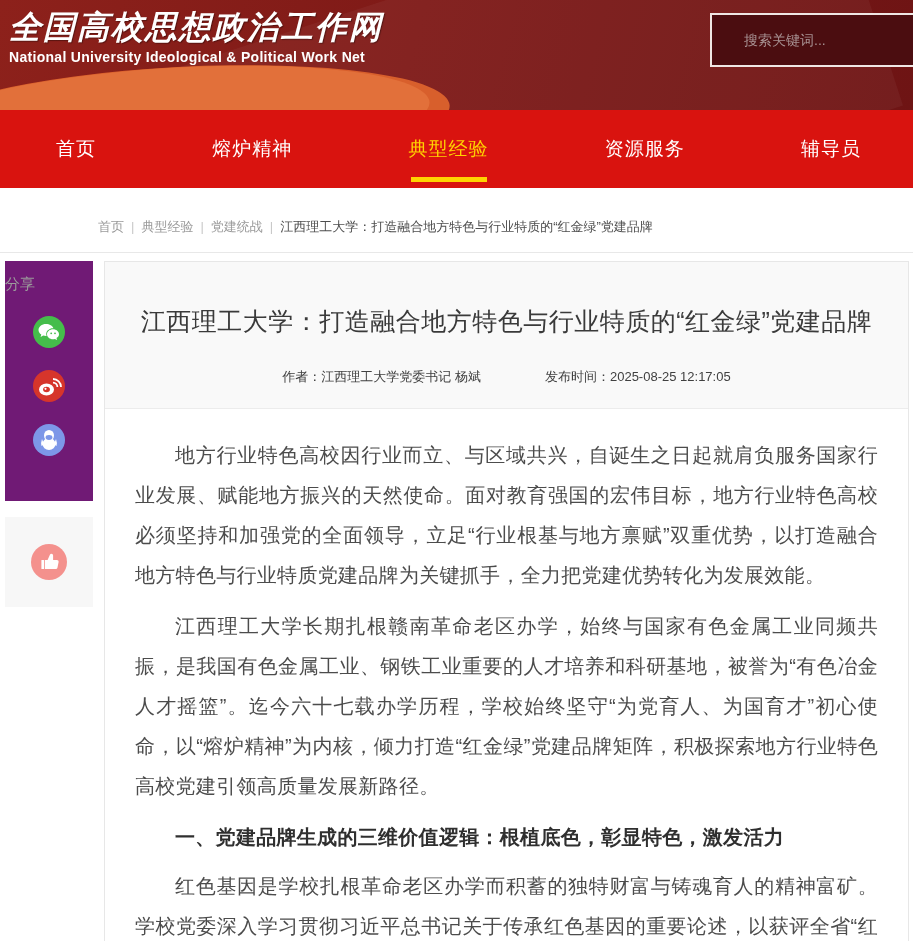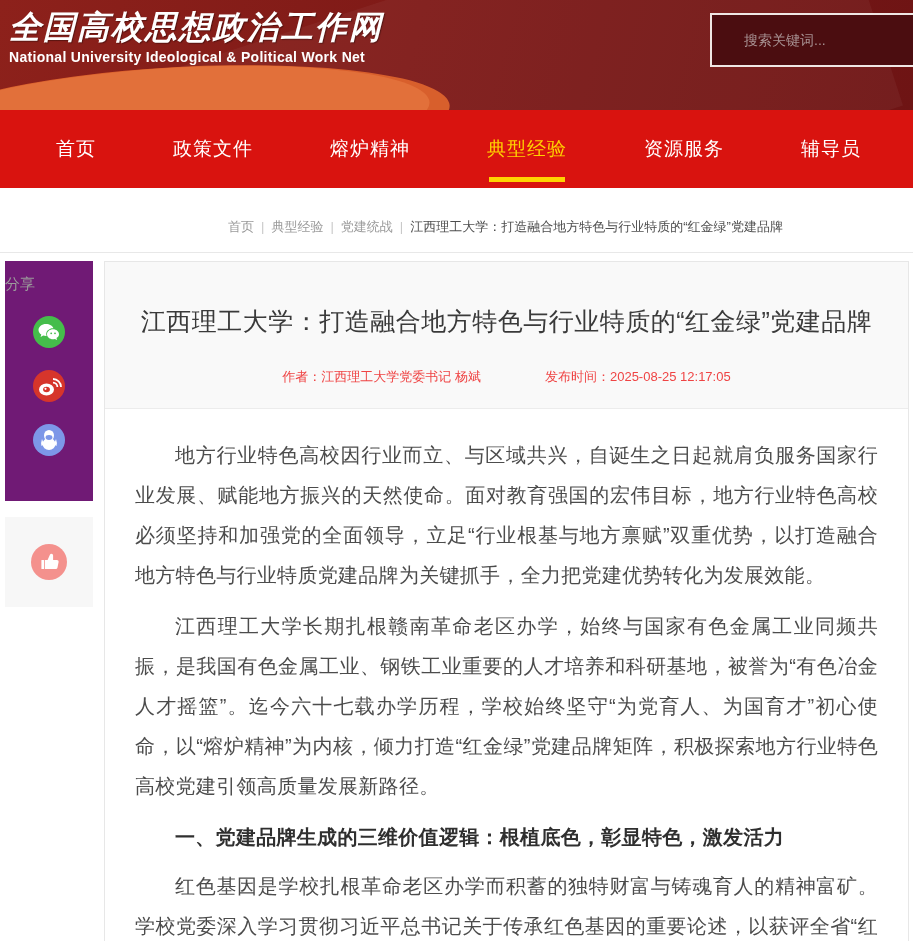--- a/index.html
+++ b/index.html
@@ -31,21 +31,21 @@
   .main-nav { height:78px; background:#d9130f; display:flex; align-items:stretch;
     justify-content:space-between; padding:0 52px 0 56px; }
   .nav-item { position:relative; display:flex; align-items:center; color:#fff;
     font-size:19px; letter-spacing:1px; text-decoration:none; cursor:pointer; font-weight:500; }
   .nav-item.active { color:#ffd200; }
   .nav-item.active::after { content:""; position:absolute; bottom:6px; left:50%;
     transform:translateX(-50%); width:76px; height:5px; background:#ffd200; }
 
   
   .breadcrumb-row { padding:30px 0 16px 98px; border-bottom:1px solid #e8e8e8; }
-  .breadcrumb { font-size:13px; color:#9a9a9a;text-align:center; }
+  .breadcrumb { font-size:13px; color:#9a9a9a; }
   .breadcrumb a { color:#9a9a9a; text-decoration:none; cursor:pointer; }
   .breadcrumb .sep { color:#c8c8c8; margin:0 7px; }
   .breadcrumb .current { color:#4e4e4e; }
 
   
   .content-area { display:flex; padding:8px 4px 0 5px; align-items:flex-start; }
   .share-col { width:88px; margin-right:11px; flex:none; }
   .share-panel { background:#701a75; height:240px; padding-top:14px; text-align:left; }
   .share-label { color:#9b9b9b; font-size:15px; margin-bottom:10px; }
   .share-btn { display:block; width:32px; height:32px; border-radius:50%; margin:22px auto 0;
@@ -58,21 +58,21 @@
     display:flex; align-items:center; justify-content:center; }
   .like-btn { width:36px; height:36px; border-radius:50%; background:#f4918d; border:none;
     cursor:pointer; padding:0; line-height:0; }
   .like-btn svg { width:36px; height:36px; display:block; }
 
   .article-card { flex:1; border:1px solid #e7e7e7; background:#fff; min-height:900px; }
   .article-header { background:#f9f9f9; border-bottom:1px solid #ececec;
     padding:40px 22px 22px; text-align:center; }
   .page-title { font-size:25px; font-weight:400; color:#3a3a3a; line-height:38px;
     letter-spacing:0.5px; }
-  .article-meta { margin-top:28px; font-size:13px; color:#ef4444; }
+  .article-meta { margin-top:28px; font-size:13px; color:#404040; }
   .article-meta .meta-time { margin-left:64px; }
   .article-body { padding:26px 30px 40px; }
   .article-body p { font-size:20px; color:#4c4c4c; line-height:40px; text-indent:2em;
     text-align:justify; margin-bottom:11px; letter-spacing:0.3px; }
   .article-body p.section-heading { font-weight:bold; color:#2f2f2f; margin-bottom:9px; }
 </style>
 </head>
 <body>
 
 <header class="site-header">
@@ -83,21 +83,20 @@
     <div class="logo-title">全国高校思想政治工作网</div>
     <div class="logo-subtitle">National University Ideological &amp; Political Work Net</div>
   </div>
   <div class="search-box">
     <input type="text" placeholder="搜索关键词..." style="">
   </div>
 </header>
 
 <nav class="main-nav">
   <a class="nav-item">首页</a>
-  <a class="nav-item">政策文件</a>
   <a class="nav-item">熔炉精神</a>
   <a class="nav-item active">典型经验</a>
   <a class="nav-item">资源服务</a>
   <a class="nav-item">辅导员</a>
 </nav>
 
 <div class="breadcrumb-row">
   <div class="breadcrumb">
     <a>首页</a><span class="sep">|</span><a>典型经验</a><span class="sep">|</span><a>党建统战</a><span class="sep">|</span><span class="current">江西理工大学：打造融合地方特色与行业特质的“红金绿”党建品牌</span>
   </div>

